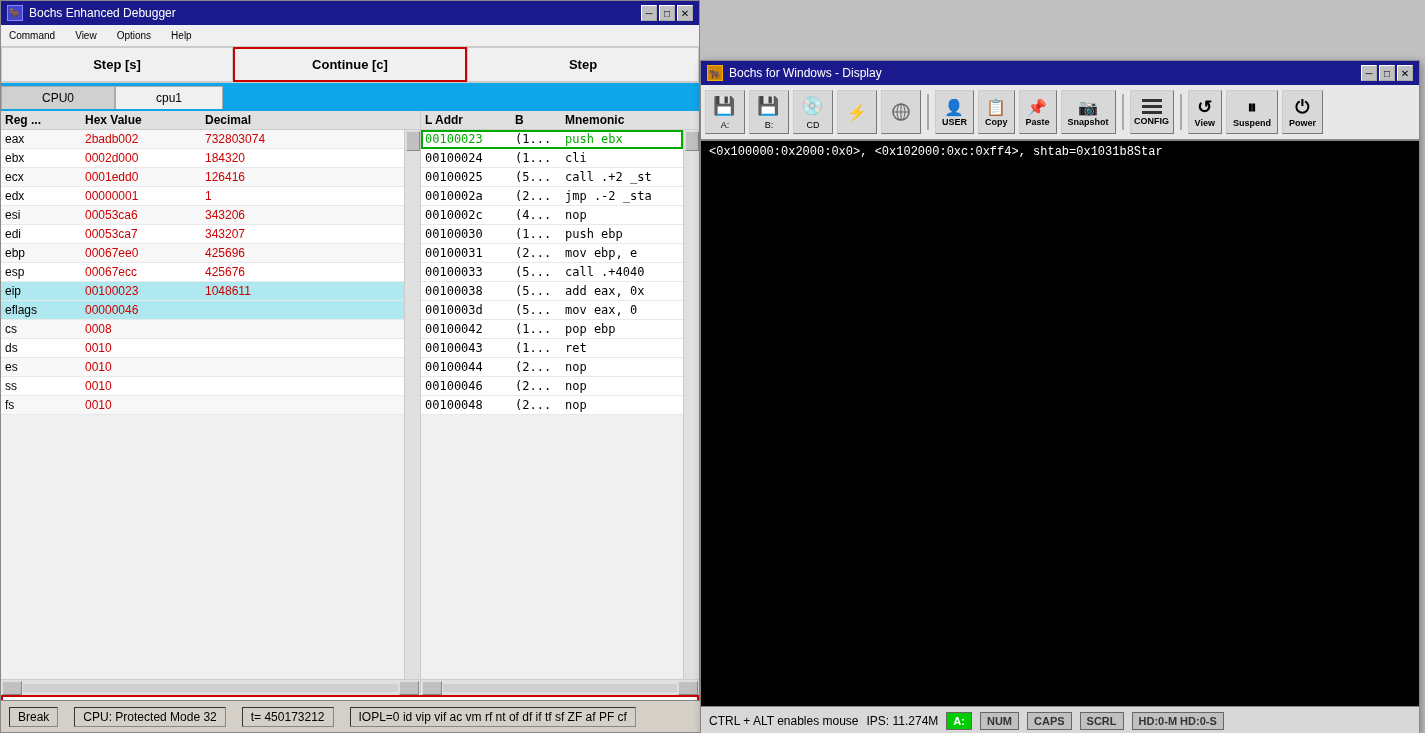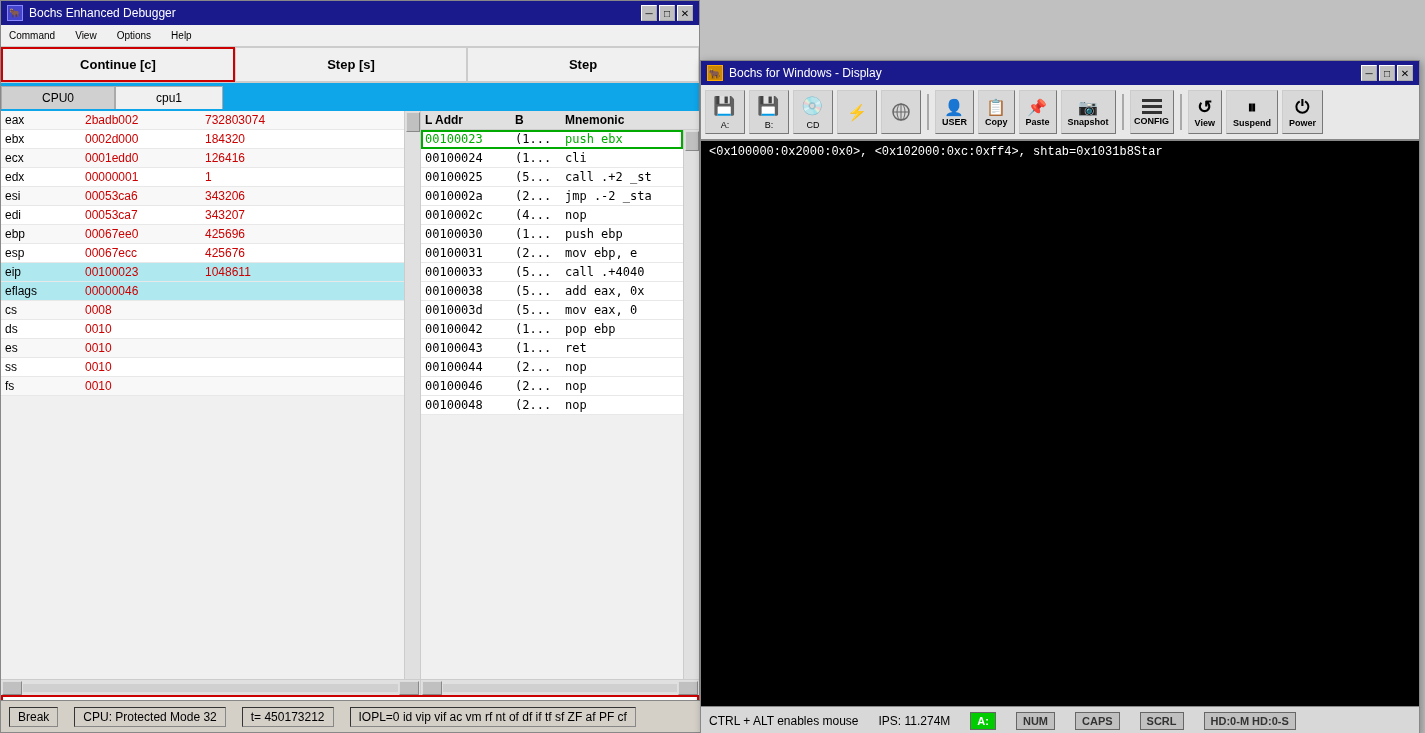--- a/index.html
+++ b/index.html
@@ -327,21 +327,21 @@
     }
 
     
     .display-statusbar {
       background: #d8d8d8;
       border-top: 1px solid #888;
       height: 28px;
       display: flex;
       align-items: center;
       padding: 0 8px;
-      gap: 20px;
+      gap: 8px;
       font-size: 12px;
     }
 
     .status-badge {
       padding: 2px 6px;
       font-size: 11px;
       font-weight: bold;
       border: 1px solid #666;
     }
     .status-badge.green {
@@ -412,33 +412,38 @@
   </div>
 
   <div class="menubar">
     <span class="menu-item">Command</span>
     <span class="menu-item">View</span>
     <span class="menu-item">Options</span>
     <span class="menu-item">Help</span>
   </div>
 
   <div class="toolbar">
+    <button class="toolbar-btn step">Step [s]</button>
     <button class="toolbar-btn continue">Continue [c]</button>
-    <button class="toolbar-btn step">Step [s]</button>
     <button class="toolbar-btn step2">Step</button>
   </div>
 
   <div class="cpu-tabs">
     <div class="cpu-tab">CPU0</div>
     <div class="cpu-tab active">cpu1</div>
   </div>
 
   <div class="main-content">
 
     <div class="register-panel">
+      <div class="reg-header">
+        <span>Reg ...</span>
+        <span>Hex Value</span>
+        <span>Decimal</span>
+      </div>
       <div class="panel-with-scroll">
         <div class="reg-table" id="reg-table">
             <div class="reg-row">
     <span class="reg-name">eax</span>
     <span class="reg-hex">2badb002</span>
     <span class="reg-dec">732803074</span>
   </div>
             <div class="reg-row">
     <span class="reg-name">ebx</span>
     <span class="reg-hex">0002d000</span>

